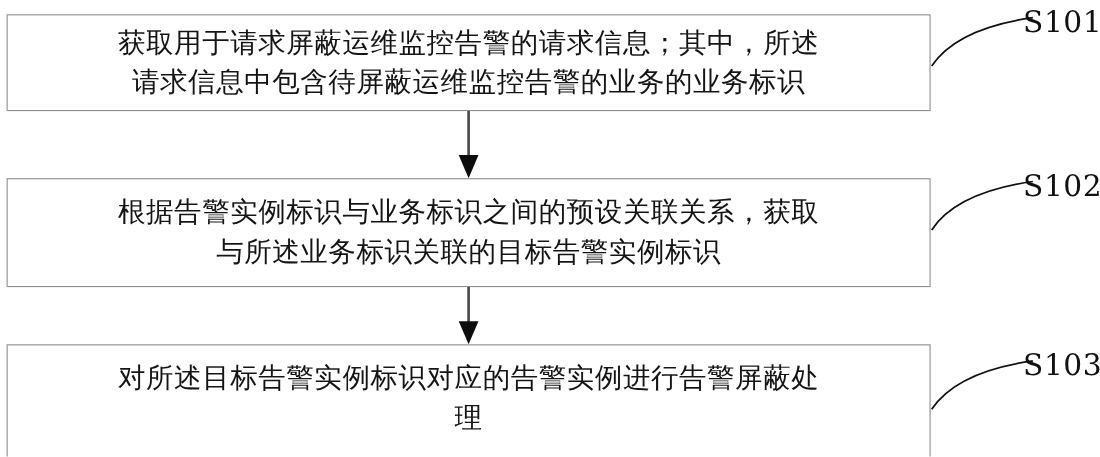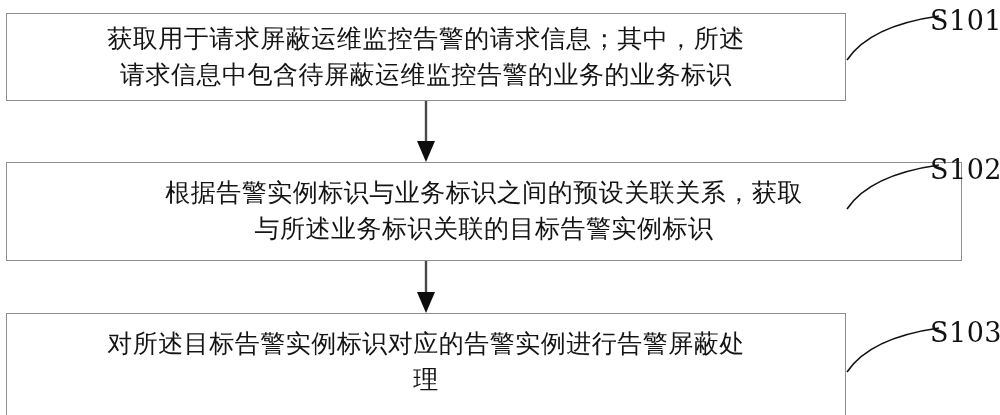--- a/index.html
+++ b/index.html
@@ -38,21 +38,21 @@
     line-height: 36px;
     letter-spacing: 0.5px;
     color: #141414;
     white-space: pre-line;
     text-align: center;
     padding: 0 10px;
     box-sizing: border-box;
   }
 
   #step-box-1 { left: 6px;  top: 13px;  width: 840px; height: 88px; }
-  #step-box-2 { left: 6px;  top: 162px; width: 956px; height: 99px; }
+  #step-box-2 { left: 6px;  top: 162px; width: 840px; height: 99px; }
   #step-box-3 { left: 6px;  top: 313px; width: 840px; height: 108px; }
 
   #step-box-1 .step-text { padding-top: 7px; }
   #step-box-2 .step-text { padding-top: 12px; }
   #step-box-3 .step-text { padding-top: 12px; }
 
   
   .connector {
     position: absolute;
     left: 411px;

